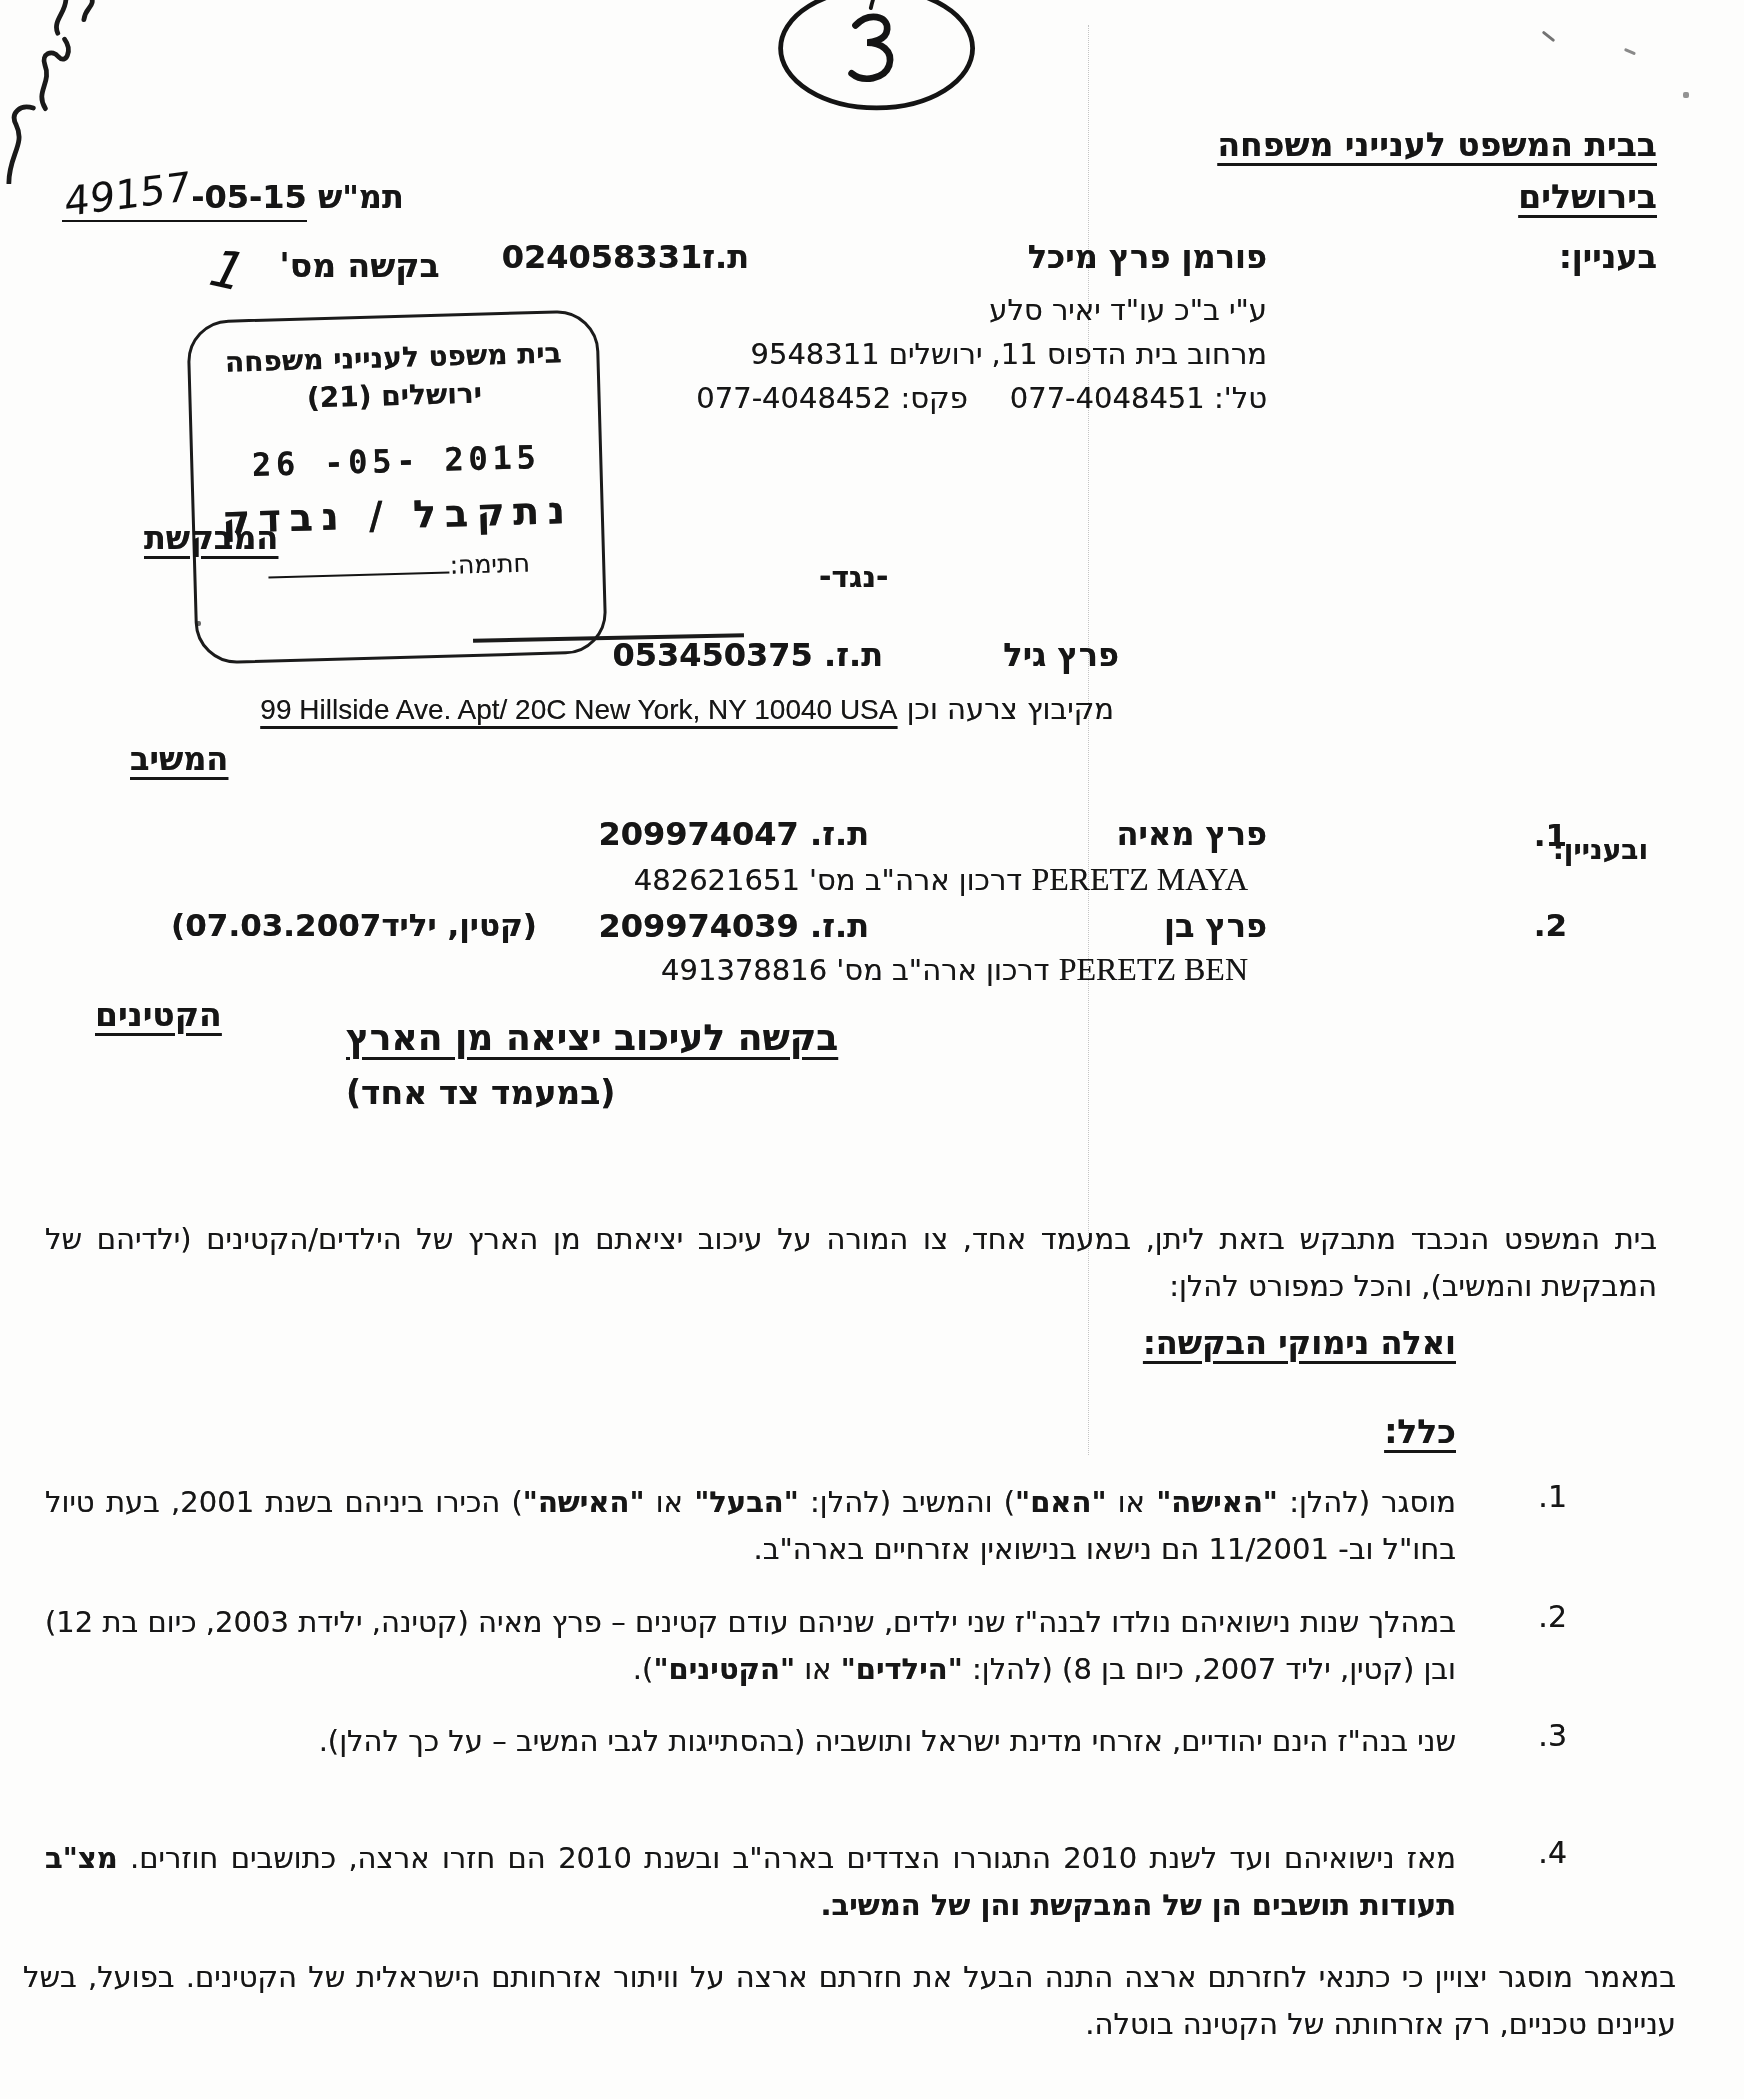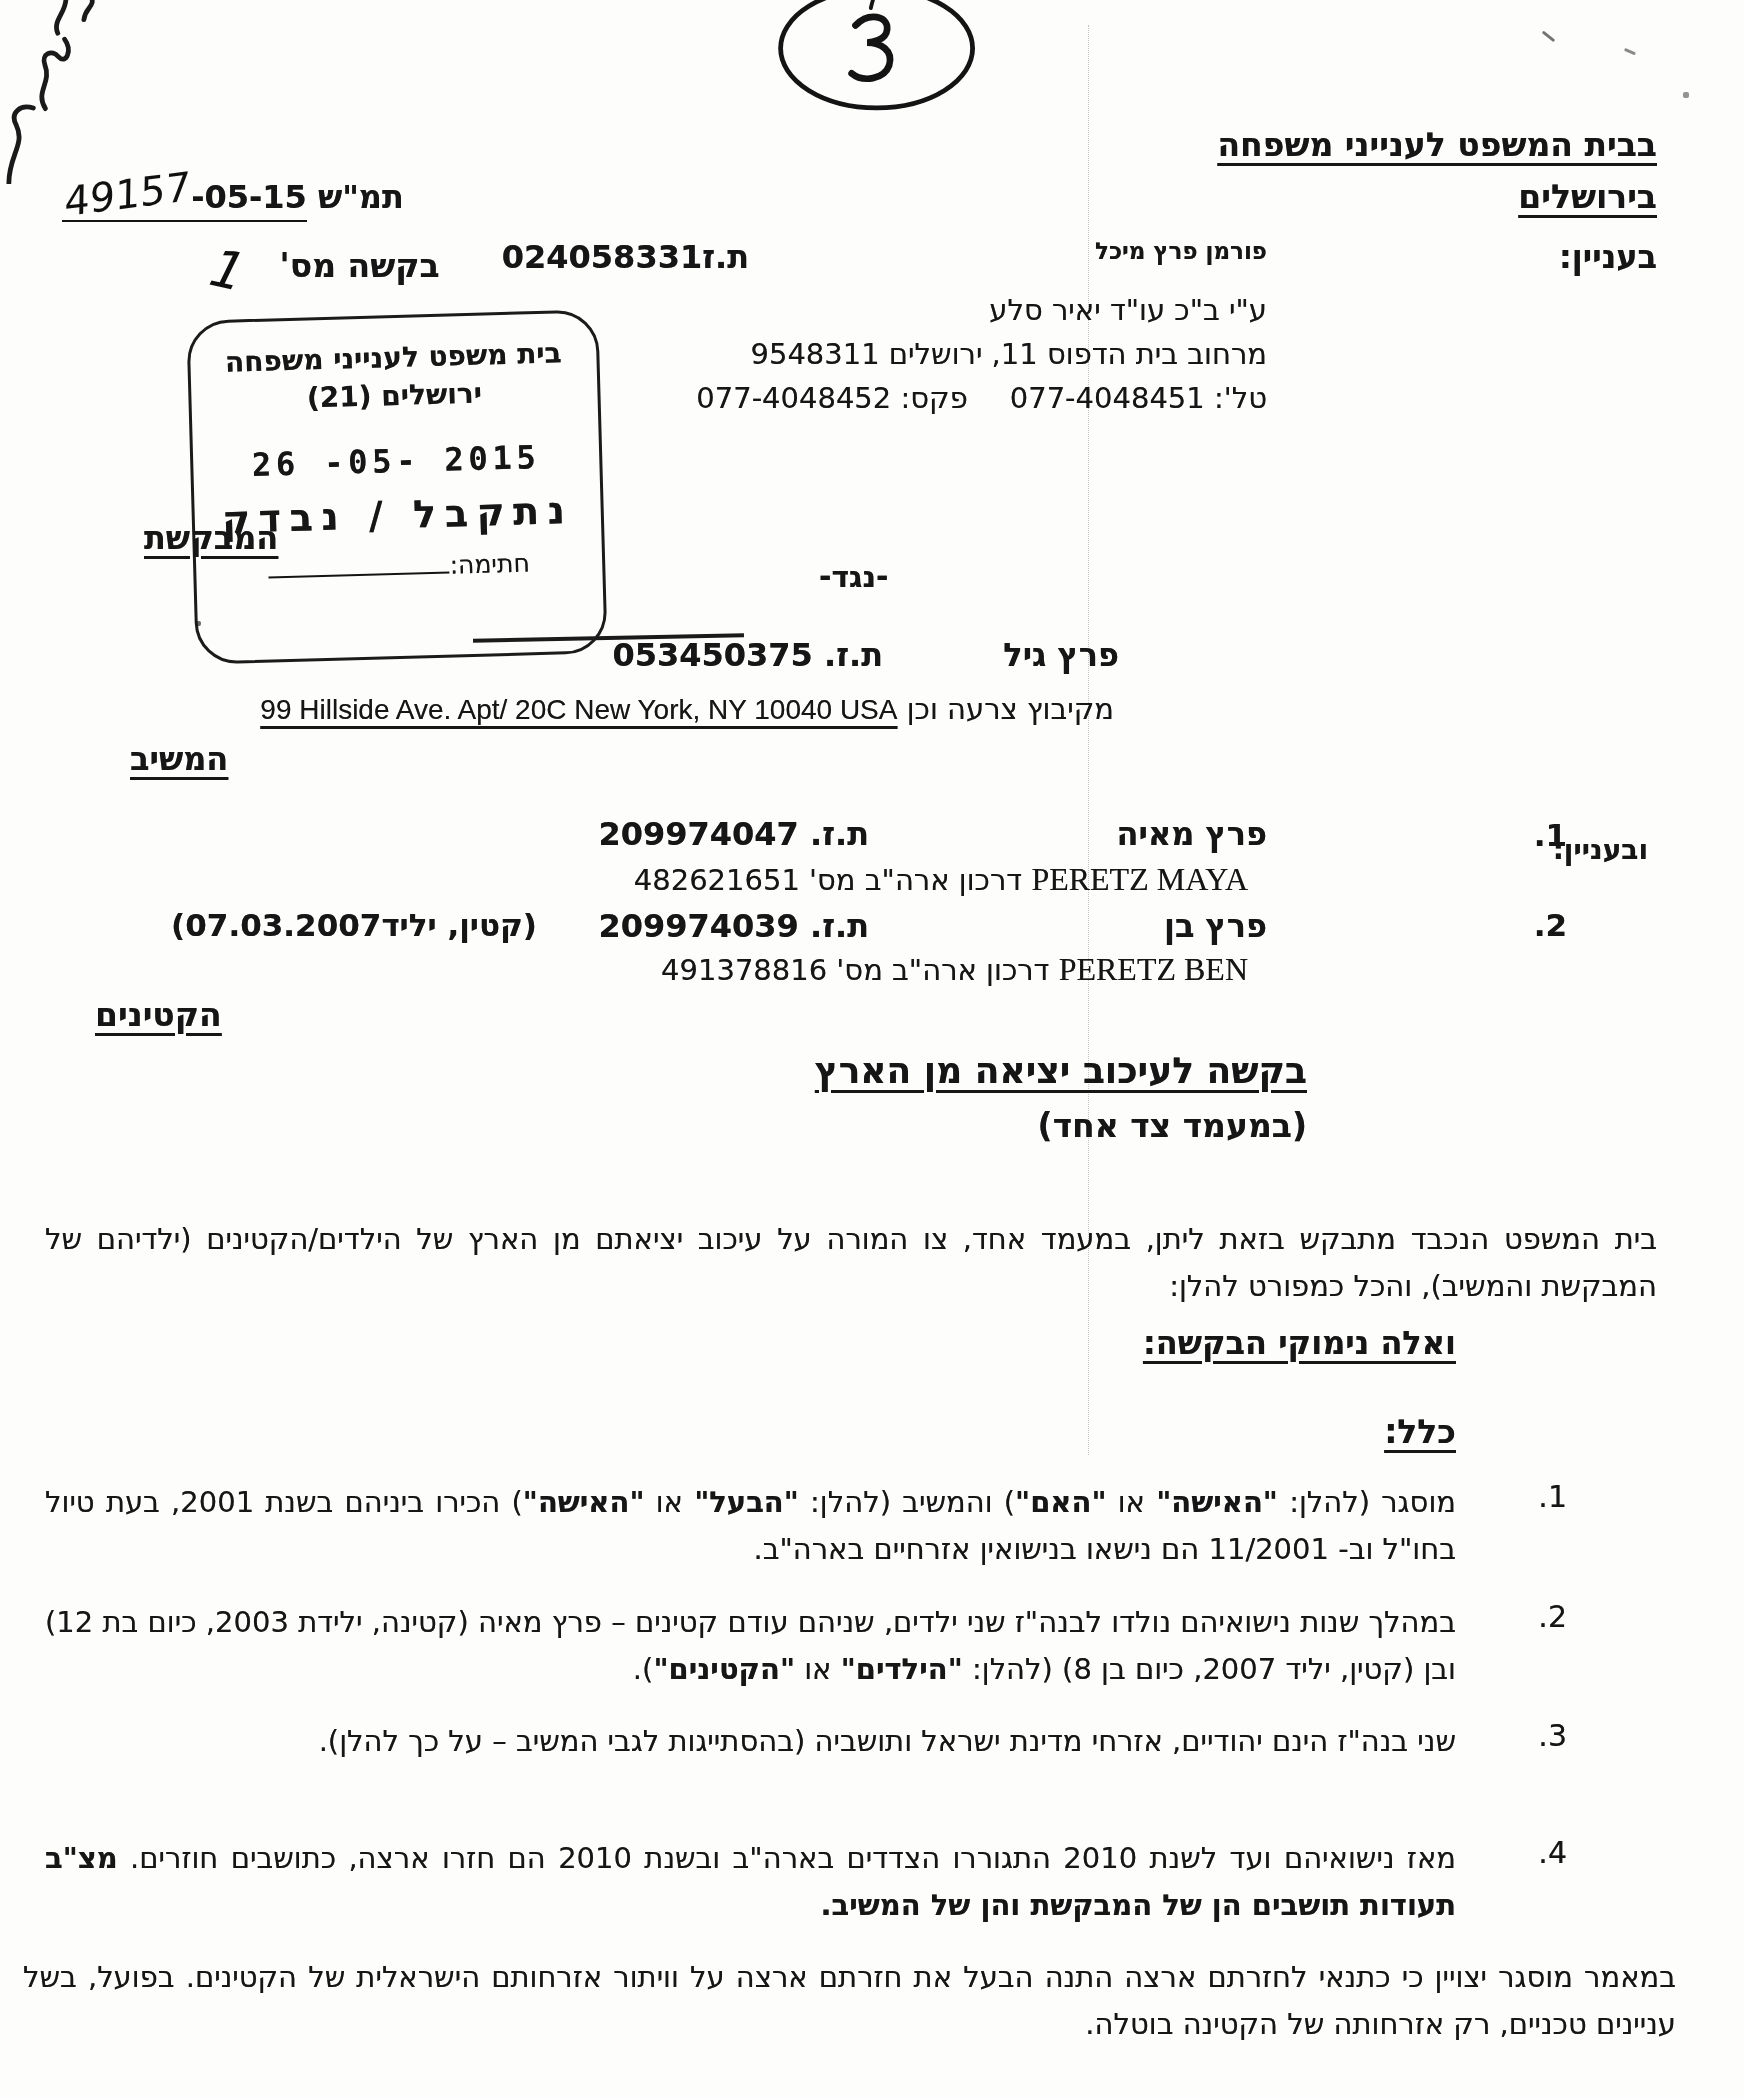--- a/index.html
+++ b/index.html
@@ -82,21 +82,21 @@
     <div style="margin-top:9.6px;font-size:25px">
       <span>חתימה:</span><span class="sigline"></span>
     </div>
   </div>
 
   <div class="abs" style="left:519px;top:636px;width:271px;height:3.8px;background:#1b1b1b;transform:rotate(-1.2deg)"></div>
 
   <div class="abs b u" style="left:190px;top:519px;font-size:32px">המבקשת</div>
 
   <div class="abs b" style="right:87px;top:238px;font-size:32px">בעניין:</div>
-  <div class="abs b" style="right:477px;top:238px;font-size:23px">פורמן פרץ מיכל</div>
+  <div class="abs b" style="right:477px;top:238px;font-size:32px">פורמן פרץ מיכל</div>
   <div class="abs b" style="right:995px;top:238px;font-size:32px">ת.ז024058331</div>
 
   <div class="abs" style="right:477px;top:288px;font-size:29px;line-height:44px;text-align:right">
     <div>ע"י ב"כ עו"ד יאיר סלע</div>
     <div>מרחוב בית הדפוס 11, ירושלים 9548311</div>
     <div>
       <span>טל': 077-4048451</span><span class="gap"></span><span>פקס: 077-4048452</span>
     </div>
   </div>
 
@@ -124,21 +124,21 @@
   <div class="abs b" style="right:477px;top:907px;font-size:32px">פרץ בן</div>
   <div class="abs b" style="right:875px;top:907px;font-size:32px">ת.ז. 209974039</div>
   <div class="abs b" style="right:1207px;top:907px;font-size:31px">(קטין, יליד07.03.2007)</div>
   <div class="abs" style="right:496px;top:951px;font-size:29px">
     <span dir="ltr" class="serif" style="font-size:32px">PERETZ BEN</span>
     <span>דרכון ארה"ב מס' 491378816</span>
   </div>
 
   <div class="abs b u" style="left:141px;top:995px;font-size:33px">הקטינים</div>
 
-  <div class="abs" style="left:392px;top:1050px;width:961px;text-align:right">
+  <div class="abs" style="left:392px;top:1017px;width:961px;text-align:left">
     <div class="b u" style="font-size:36px">בקשה לעיכוב יציאה מן הארץ</div>
     <div class="b" style="font-size:33px;margin-top:15.4px">(במעמד צד אחד)</div>
   </div>
 
   <div class="abs just" style="left:91px;right:87px;top:1216px;font-size:29px;line-height:47px">בית המשפט הנכבד מתבקש בזאת ליתן, במעמד אחד, צו המורה על עיכוב יציאתם מן הארץ של הילדים/הקטינים (ילדיהם של המבקשת והמשיב), והכל כמפורט להלן:</div>
 
   <div class="abs b u" style="right:288px;top:1324px;font-size:32px">ואלה נימוקי הבקשה:</div>
   <div class="abs b u" style="right:288px;top:1412px;font-size:33px">כלל:</div>
 
   <div class="abs" style="right:177px;top:1479px;font-size:30px">1.</div>

